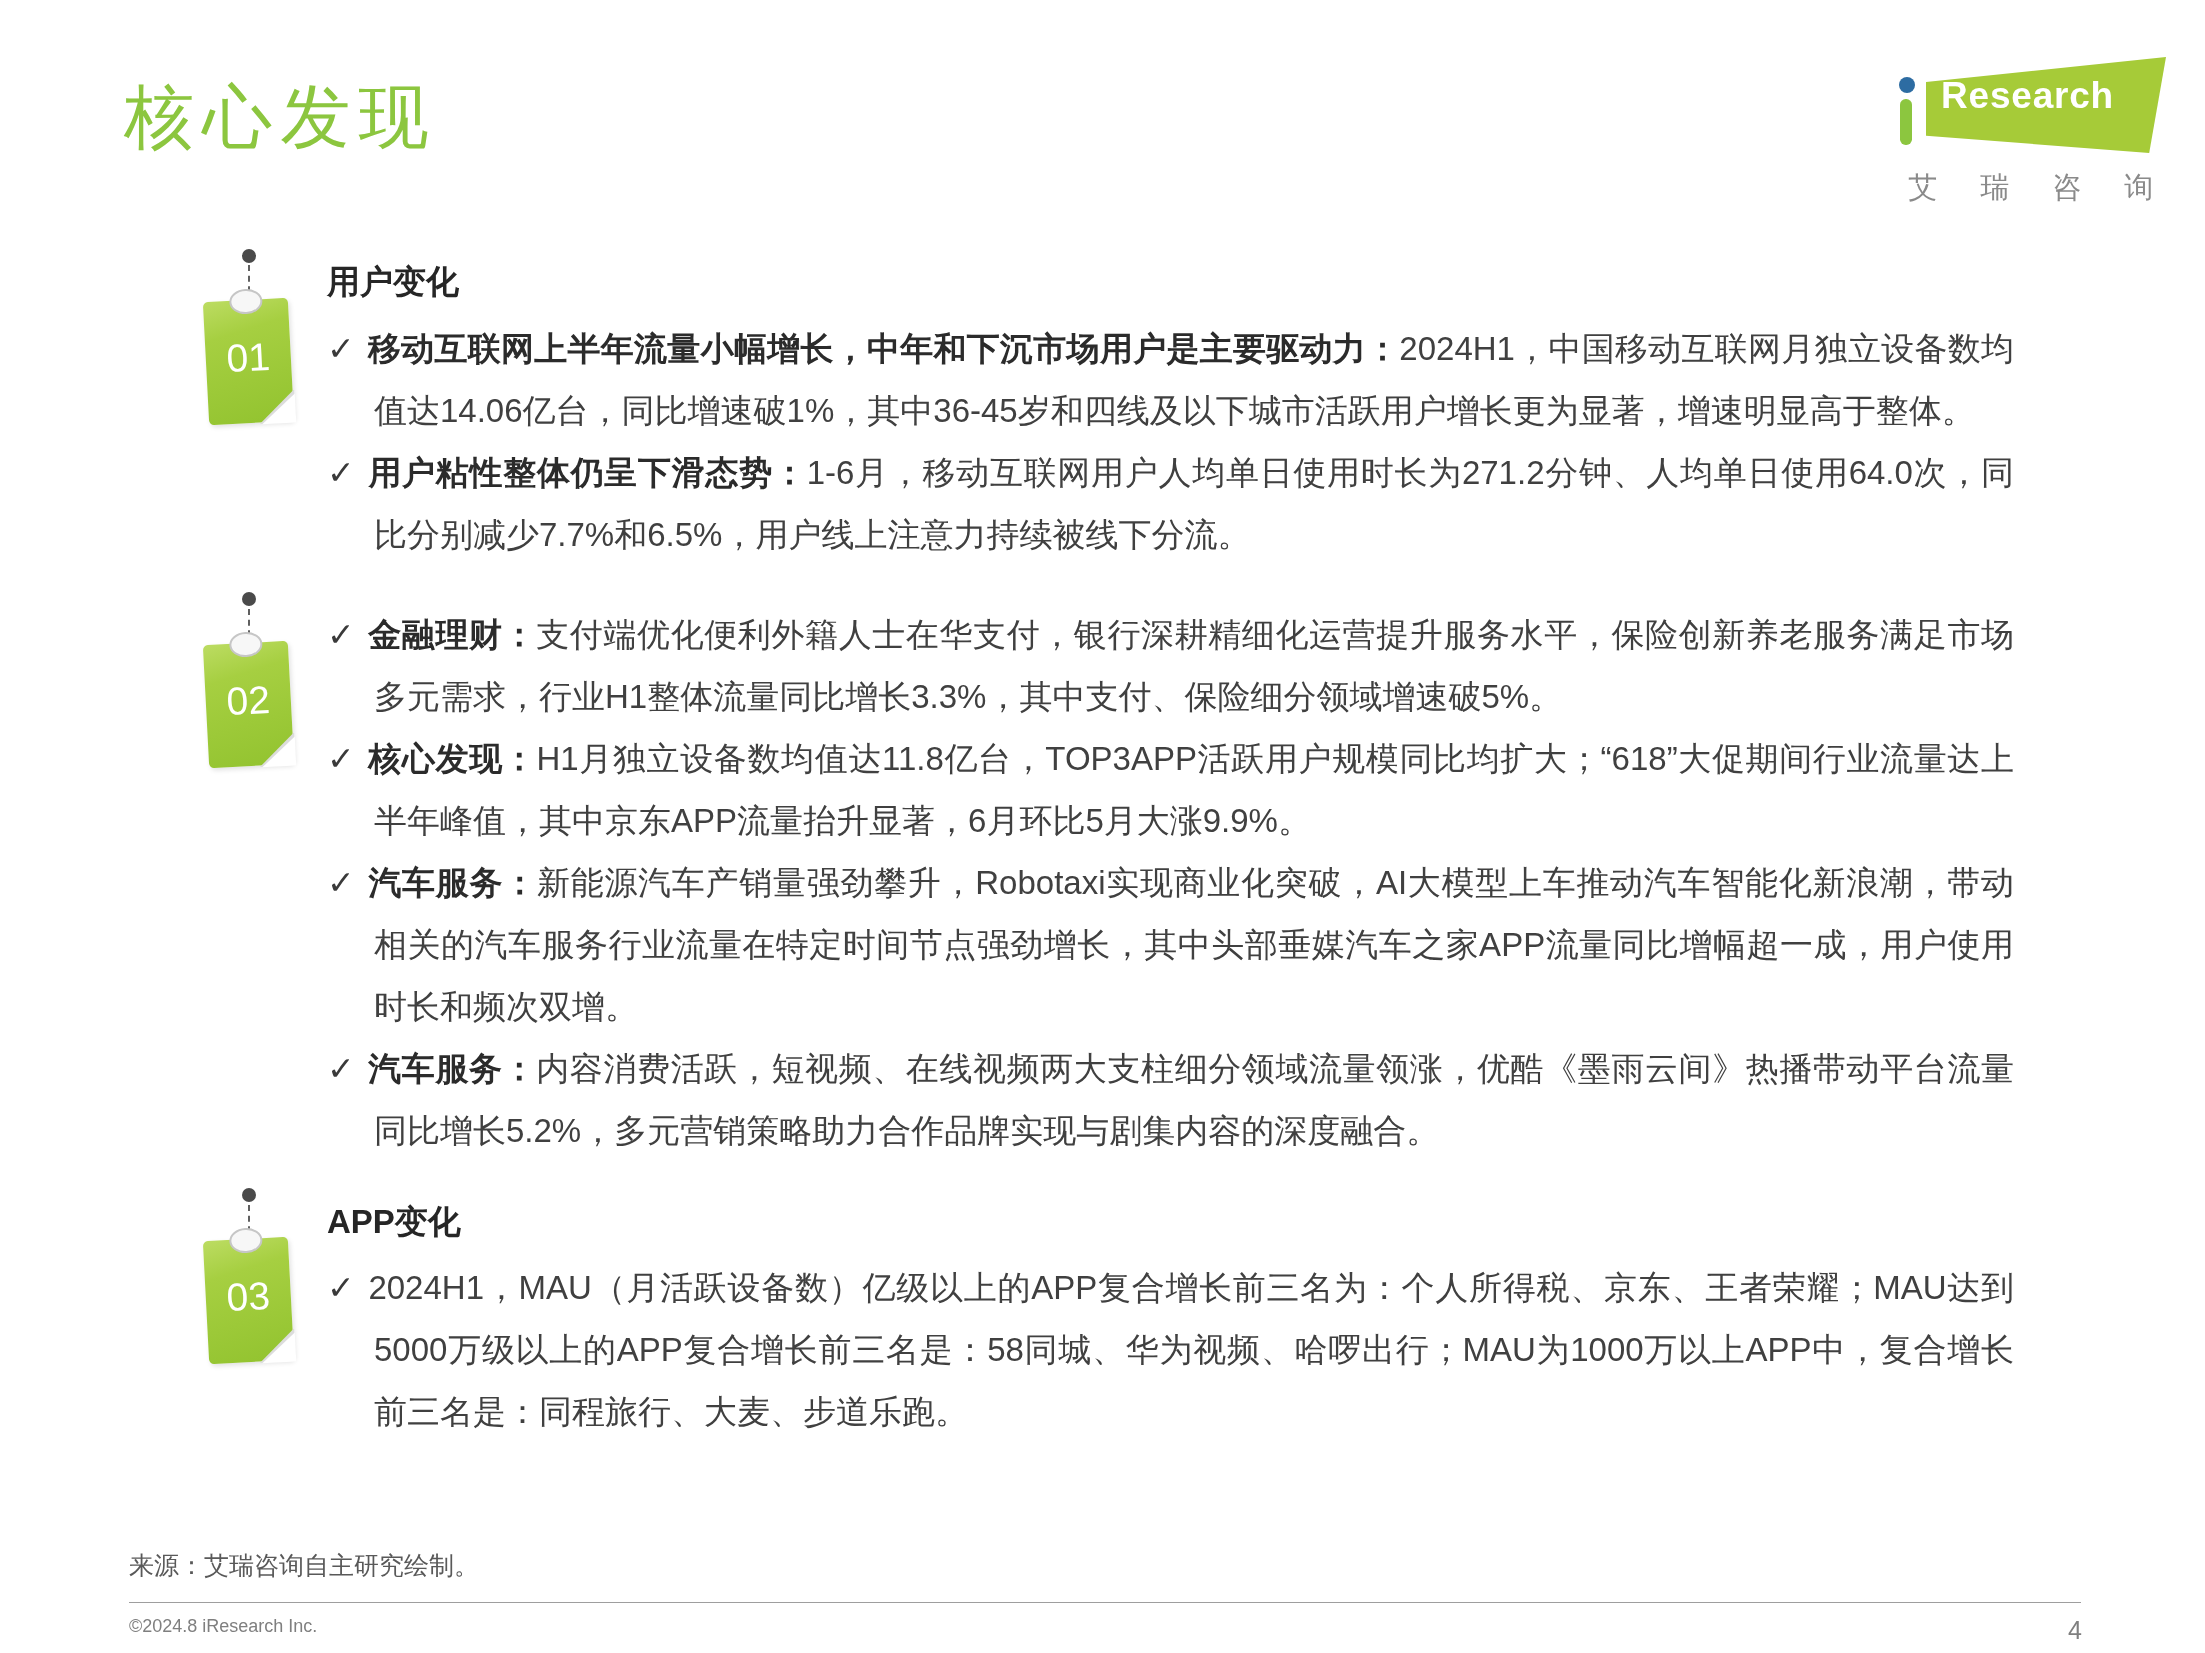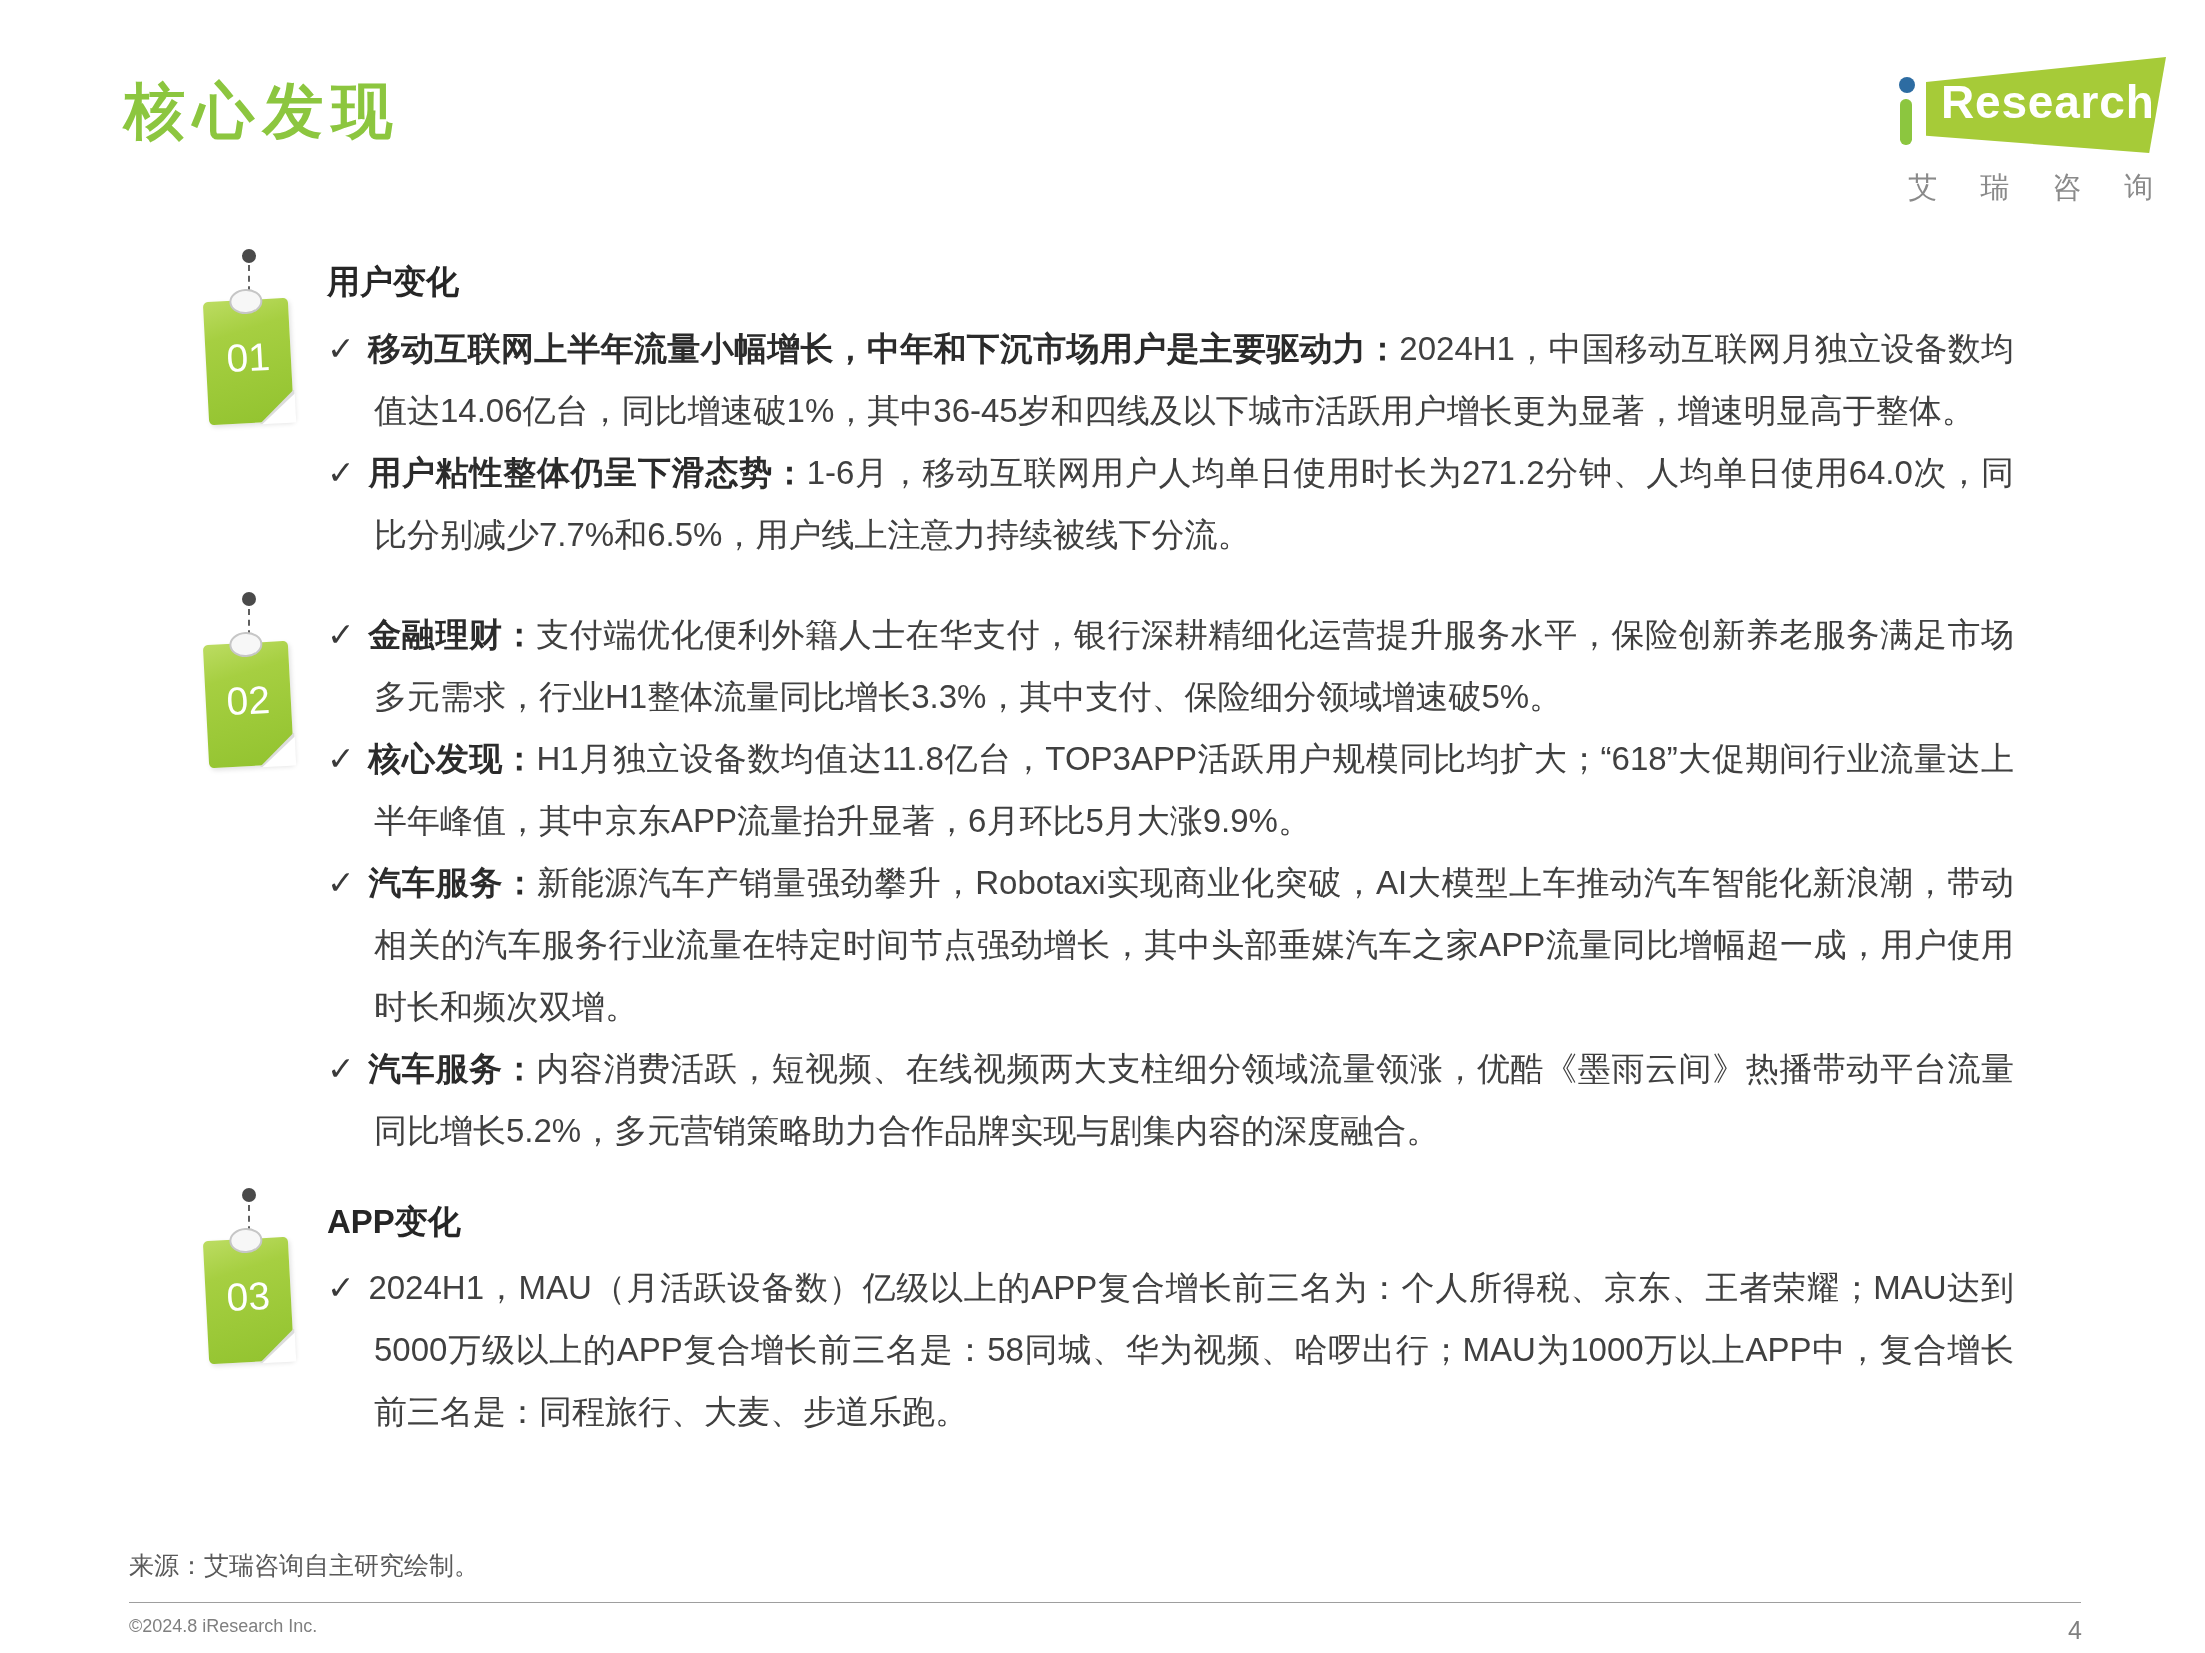--- a/index.html
+++ b/index.html
@@ -4,32 +4,32 @@
 <style>
   html,body{margin:0;padding:0;}
   body{
     width:2205px;height:1654px;position:relative;background:#ffffff;overflow:hidden;
     font-family:"Liberation Sans","DejaVu Sans",sans-serif;
     -webkit-font-smoothing:antialiased;
   }
   
   .page-title{
     position:absolute;left:124px;top:75px;
-    font-size:61px;font-weight:bold;color:#8CC63F;letter-spacing:8.2px;line-height:1.2;
+    font-size:70px;font-weight:normal;color:#8CC63F;letter-spacing:8.2px;line-height:1.2;
   }
   
   .logo{position:absolute;left:1892px;top:57px;width:274px;}
   .logo-mark{position:relative;width:274px;height:96px;}
   .logo-shape{
     position:absolute;left:34px;top:0;width:240px;height:96px;background:#A6CB38;
     clip-path:polygon(0% 26%,100% 0%,93% 100%,0% 82%);
   }
   .logo-brand{
-    position:absolute;left:49px;top:18px;width:204px;text-align:right;
-    color:#ffffff;font-size:46px;font-weight:bold;letter-spacing:0.8px;
+    position:absolute;left:49px;top:18px;width:204px;text-align:left;
+    color:#ffffff;font-size:37px;font-weight:bold;letter-spacing:0.8px;
   }
   .logo-i-dot{position:absolute;left:6.5px;top:19.6px;width:16.3px;height:16.3px;border-radius:50%;background:#2D6CA2;}
   .logo-i-stem{position:absolute;left:8.2px;top:42px;width:12.3px;height:46px;border-radius:5.7px;background:#8CC63F;}
   .logo-caption{
     display:flex;justify-content:space-between;width:245px;margin:14.7px 0 0 16.3px;
     color:#8a8a8a;font-size:29px;
   }
   
   .content{position:absolute;left:327px;top:260px;width:1687px;}
   .section{position:relative;margin-bottom:38px;}

